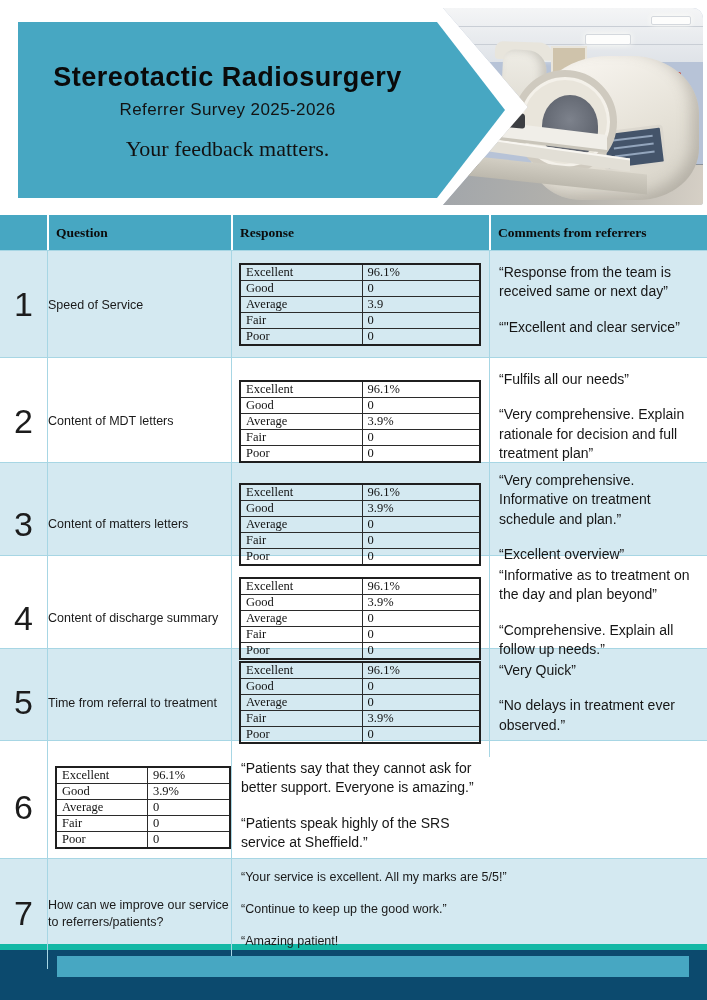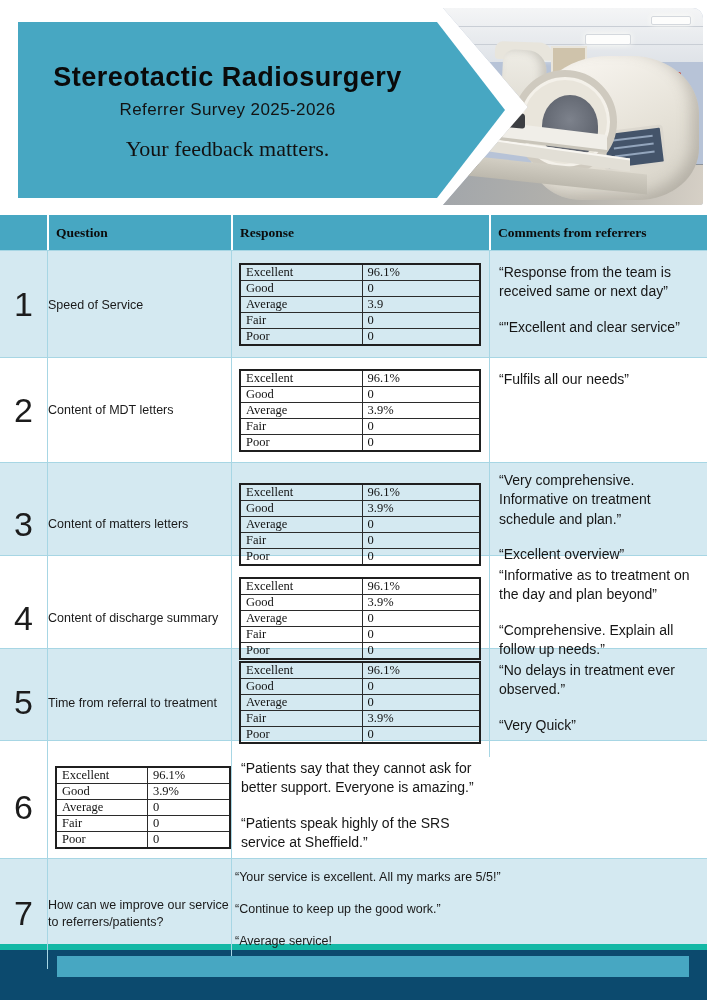--- a/index.html
+++ b/index.html
@@ -73,21 +73,21 @@
   .q { display:flex; align-items:center; padding:6px 0; font-size:12.5px; line-height:1.35; }
   .resp { display:flex; align-items:center; }
   .ratings { border-collapse:collapse; margin-left:7px; background:transparent; }
   .ratings td { border:1px solid #2b2b2b; font-family:"Liberation Serif", serif; font-size:12.5px;
                 height:15px; padding:0 0 0 5px; color:#111;margin-top:14px; }
   .ratings { border:2px solid #1f1f1f; }
   .ratings .lab { width:122px; }
   .ratings .val { width:118px; }
   .comments { padding:12px 8px 6px 9px; font-size:14px; line-height:1.38; color:#161616; }
   .comments p { margin-bottom:16px; }
-  .merged { grid-column:3 / 5; padding:10px 10px 4px 3px; font-size:12.5px; line-height:1.35; }
+  .merged { grid-column:3 / 5; padding:10px 10px 4px 9px; font-size:12.5px; line-height:1.35; }
   .merged p { margin-bottom:15px; }
 
   .footer-bar { position:absolute; left:57px; top:956px; width:632px; height:21px; }
   .accent-bg { background:#47a7c2; }
 </style>
 </head>
 <body>
 
 <div class="page">
 
@@ -202,20 +202,21 @@
               </tr>
           <tr>
                 <td class="lab">Poor</td>
                 <td class="val">0</td>
               </tr>
         </tbody>
           </table>
       </div>
       <div class="cell comments">
         <p>“Fulfils all our needs”</p>
+        <p>“Very comprehensive. Explain rationale for decision and full treatment plan”</p>
       </div>
     </div>
 
     <div class="row blue" style="height:93px">
       <div class="cell num">3</div>
       <div class="cell q">Content of matters letters</div>
       <div class="cell resp">
         <table class="ratings">
           <tbody>
               <tr>
@@ -305,22 +306,22 @@
                 <td class="val">3.9%</td>
               </tr>
           <tr>
                 <td class="lab">Poor</td>
                 <td class="val">0</td>
               </tr>
         </tbody>
           </table>
       </div>
       <div class="cell comments">
+        <p>“Very Quick”</p>
         <p>“No delays in treatment ever observed.”</p>
-        <p>“Very Quick”</p>
       </div>
     </div>
 
     <div class="row white" style="height:118px">
       <div class="cell num">6</div>
       <div class="cell resp">
         <table class="ratings">
           <tbody>
               <tr>
                 <td class="lab">Excellent</td>
@@ -350,21 +351,21 @@
         <p>“Patients speak highly of the SRS service at Sheffield.”</p>
       </div>
     </div>
 
     <div class="row blue" style="height:86px">
       <div class="cell num">7</div>
       <div class="cell q">How can we improve our service to referrers/patients?</div>
       <div class="cell merged">
         <p>“Your service is excellent. All my marks are 5/5!”</p>
         <p>“Continue to keep up the good work.”</p>
-        <p>“Average service!</p>
+        <p>“Amazing patient!</p>
       </div>
     </div>
 
   </div>
 
   <div class="footer-bar accent-bg"></div>
 
 </div>
 
 </body></html>

